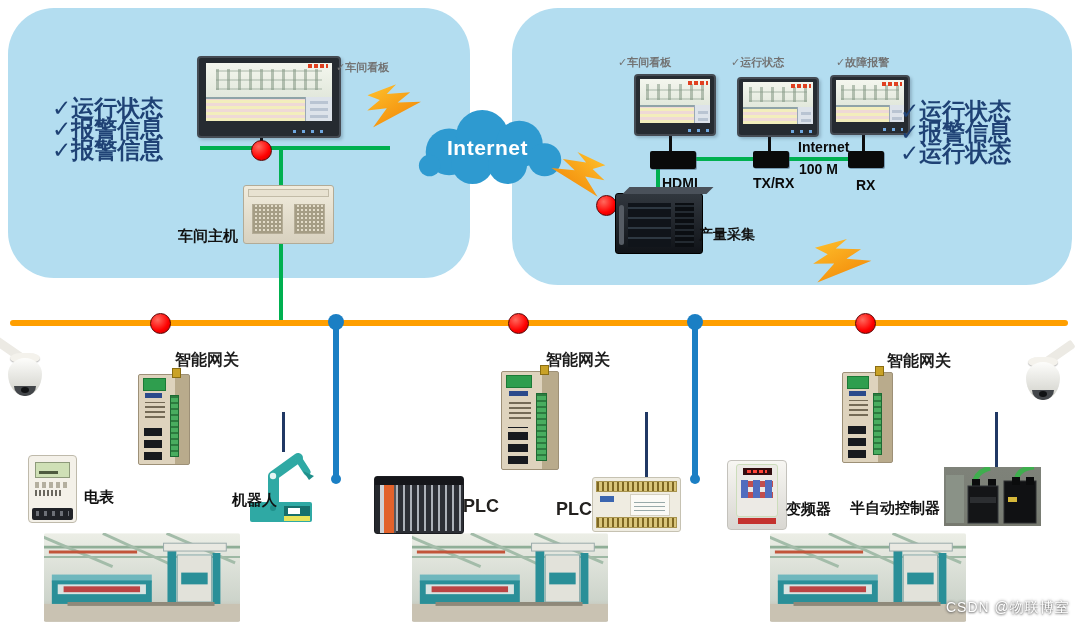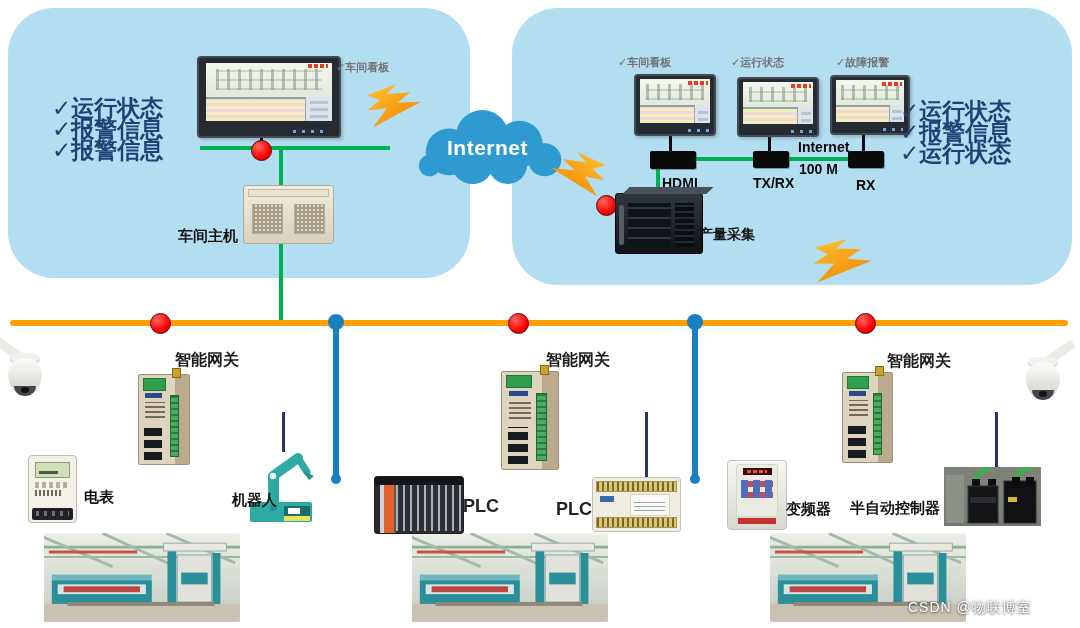--- a/index.html
+++ b/index.html
@@ -426,14 +426,14 @@
     <rect x="28" y="12" width="8" height="9" fill="#0b0c0d"></rect>
     <rect x="44" y="12" width="8" height="9" fill="#0b0c0d"></rect>
     <rect x="24" y="19" width="30" height="37" fill="#141517" stroke="#33363a"></rect>
     <rect x="26" y="30" width="26" height="6" fill="#2c2e31"></rect>
     <rect x="60" y="14" width="32" height="42" fill="#101113" stroke="#2c2e31"></rect>
     <rect x="68" y="10" width="8" height="8" fill="#0b0c0d"></rect>
     <rect x="82" y="10" width="8" height="8" fill="#0b0c0d"></rect>
     <rect x="64" y="30" width="9" height="5" fill="#d6b83a"></rect>
   </svg>
 
-  <div class="watermark" style="left:908px;top:599px;">CSDN @物联博室</div>
+  <div class="watermark" style="left:946px;top:599px;">CSDN @物联博室</div>
 </div>
 
 </body></html>

